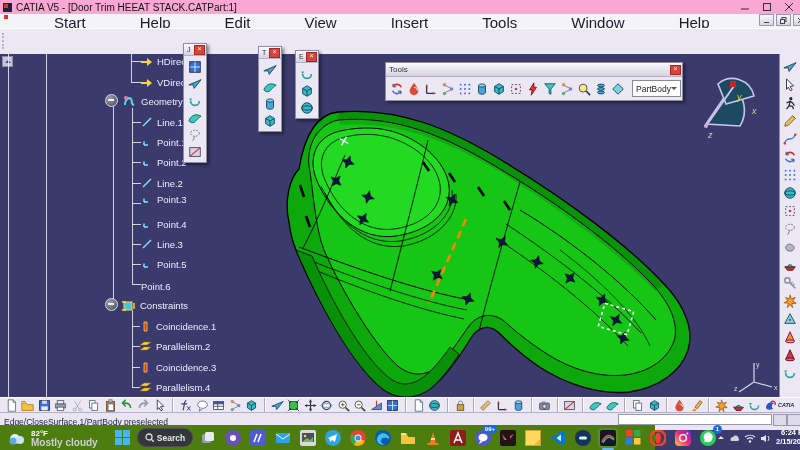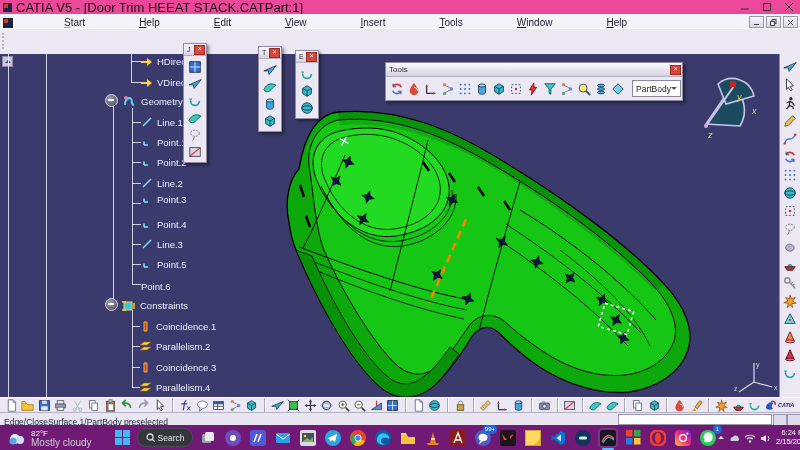--- a/index.html
+++ b/index.html
@@ -1,28 +1,28 @@
 <!DOCTYPE html>
 <html><head>
 <meta charset="utf-8">
 <style>
   html,body{margin:0;padding:0;background:#222;}
   #screen{position:relative;width:800px;height:450px;overflow:hidden;
     font-family:"Liberation Sans",sans-serif;background:#3a3a6c;}
   .abs{position:absolute;}
   
-  #titlebar{left:0;top:0;width:800px;height:14px;background:#ec4899;border-bottom:1px solid #d8d8d8;
-    display:flex;align-items:center;font-size:13px;color:#111;}
+  #titlebar{left:0;top:0;width:800px;height:14px;background:#f9a8d4;border-bottom:1px solid #d8d8d8;
+    display:flex;align-items:center;font-size:10px;color:#111;}
   #app-icon{width:9px;height:9px;margin:0 4px 0 3px;background:#1a2440;position:relative;}
   #app-icon::after{content:"";position:absolute;left:1px;top:1px;width:4px;height:4px;background:#d03a2a;}
   .wc{width:22px;height:12px;display:flex;align-items:center;justify-content:center;}
   .wc svg{display:block}
   
   #menubar{left:0;top:14px;width:800px;height:14px;background:#f4f3f7;border-bottom:1px solid #c9c6d6;
-    display:flex;align-items:flex-end;font-size:10px;color:#1b1b2f;gap:40px;}
+    display:flex;align-items:flex-start;font-size:15px;color:#1b1b2f;gap:40px;}
   .mi{display:inline-block;padding:0 7px;}
   .mi::first-letter{text-decoration:underline;}
   .mi-start::first-letter{text-decoration-color:#e89a00;}
   .mdi-btn{width:13px;height:10px;background:linear-gradient(#f8f7fb,#d9d5e6);border:1px solid #9a96ae;
     margin-left:2px;display:flex;align-items:center;justify-content:center;}
   
   #propsbar{left:0;top:28px;width:800px;height:26px;background:#ebe8f3;border-bottom:1px solid #8f8ba3;
     box-shadow:inset 0 1px 0 #fff;}
   .grip{position:absolute;top:5px;width:3px;height:16px;border-left:2px dotted #b7b3c8;}
   .combo{position:absolute;top:32px;height:15px;background:#fff;border:1px solid #8a8798;display:flex;
@@ -63,21 +63,21 @@
   
   #bottombar{left:0;top:397px;width:800px;height:15px;background:#ebe8f3;border-top:1px solid #fff;
     display:flex;align-items:center;padding-left:4px;box-sizing:border-box;gap:2px;}
   #statusbar{left:0;top:412px;width:800px;height:18px;background:#e9e6f1;border-top:1px solid #b4b0c4;
     font-size:8.5px;color:#23233a;display:flex;align-items:center;padding:0 4px;box-sizing:border-box;}
   #status-input{position:absolute;left:618px;top:413.5px;width:152px;height:9px;background:#fff;border:1px solid #9a96ae;}
   .status-btn{position:absolute;top:413.5px;width:12px;height:10px;background:#dedbe9;border:1px solid #9a96ae;}
   #catia-logo{margin-left:auto;margin-right:6px;display:flex;align-items:center;gap:2px;}
   #catia-word{font-size:5.5px;font-style:italic;font-weight:bold;color:#23235a;}
   
-  #taskbar{left:0;top:425px;width:800px;height:25px;background:#701a75;display:block;color:#fff;}
+  #taskbar{left:0;top:425px;width:655px;height:25px;background:#4d7c0f;display:block;color:#fff;font-weight:bold;}
   #weather{position:absolute;left:8px;top:2px;display:flex;align-items:center;gap:5px;height:21px;}
   #weather .t1{font-size:8px;line-height:9px;}
   #weather .t2{font-size:10px;line-height:9px;color:#cfcfd6;}
   #tb-center{position:absolute;left:112px;top:2px;height:21px;display:flex;align-items:center;gap:5px;}
   .tb-app{width:20px;height:20px;border-radius:4px;display:flex;align-items:center;justify-content:center;position:relative;}
   .tb-app svg{display:block}
   #search-pill{width:54px;height:17px;background:#35353c;border:1px solid #4c4c55;border-radius:9px;
     display:flex;align-items:center;justify-content:center;gap:3px;font-size:8.5px;color:#e8e8ee;}
   .badge{position:absolute;right:-4px;top:-3px;background:#1e6adb;color:#fff;font-size:6px;line-height:9px;
     padding:0 2px;border-radius:5px;min-width:5px;text-align:center;}

